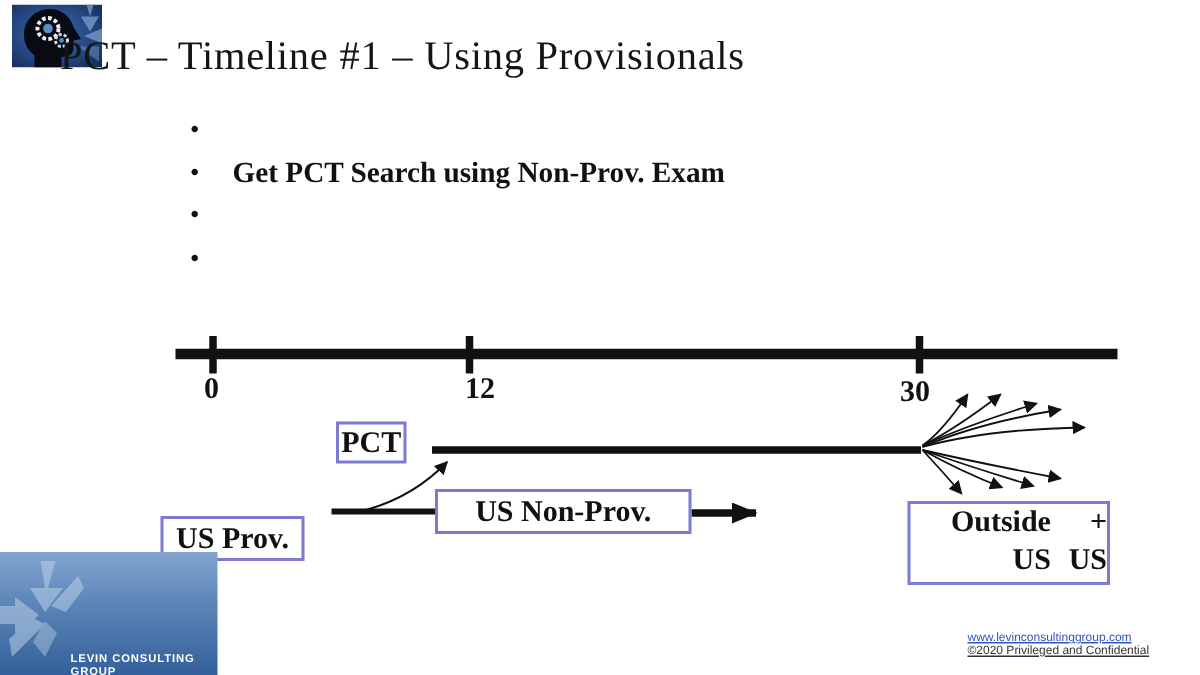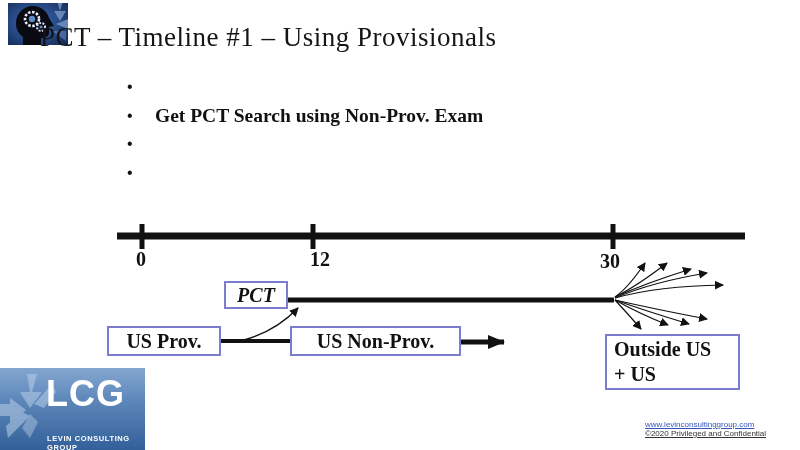--- a/index.html
+++ b/index.html
@@ -26,21 +26,21 @@
   .tick-label{
     position:absolute;font-weight:bold;font-size:20px;color:#111;
   }
   .dbox{
     position:absolute;background:#ffffff;border:2px solid #7b7bd0;
     font-weight:bold;font-size:20px;color:#111;
     display:flex;align-items:center;justify-content:center;
     box-sizing:border-box;
   }
   .dbox.multiline{
-    flex-direction:column;align-items:flex-start;justify-content:center;
+    flex-direction:row;align-items:flex-start;justify-content:center;
     padding-left:7px;line-height:25px;text-align:right;
   }
   .lcg-logo{
     position:absolute;left:0;top:368px;width:145px;height:82px;
     background:linear-gradient(180deg,#83a6d0 0%,#5d87ba 40%,#33609a 100%);
     overflow:hidden;
   }
   .lcg-acronym{
     position:absolute;left:46px;top:6px;
     font-family:"Liberation Sans", sans-serif;font-weight:bold;
@@ -142,41 +142,40 @@
     <path d="M615,300 Q640,314 668,325" marker-end="url(#arrSmall)"></path>
     <path d="M615,300 Q646,311 689,324" marker-end="url(#arrSmall)"></path>
     <path d="M615,300 Q654,309 707,319" marker-end="url(#arrSmall)"></path>
   </g>
 </svg>
 
 <div class="tick-label" style="left:136px;top:248px;">0</div>
 <div class="tick-label" style="left:310px;top:248px;">12</div>
 <div class="tick-label" style="left:600px;top:232px;margin-top:18px;">30</div>
 
-<div class="dbox" style="left:224px;top:281px;width:64px;height:28px;font-style:italic;">PCT</div>
+<div class="dbox" style="left:224px;top:281px;width:47px;height:28px;">PCT</div>
 
-<div class="dbox" style="left:107px;top:326px;width:114px;height:30px;">US Prov.</div>
+<div class="dbox" style="left:107px;top:344px;width:96px;height:30px;">US Prov.</div>
 
 <div class="dbox" style="left:290px;top:326px;width:171px;height:30px;">US Non-Prov.</div>
 
 <div class="dbox multiline" style="left:605px;top:334px;width:135px;height:56px;">
   <span>Outside US</span>
   <span>+ US</span>
 </div>
 
 <div class="lcg-logo">
   <svg width="145" height="82" viewBox="0 0 145 82" style="position:absolute;left:0;top:0;">
     <g fill="#b9cfe6" opacity="0.55">
       <path d="M27,12 L37,12 L32,30 L42,30 L30,46 L20,30 L30,30 Z" transform="translate(0,-6)"></path>
       <path d="M0,36 L0,48 L10,48 L10,56 L26,42 L10,30 L10,36 Z"></path>
       <path d="M8,70 L30,48 L22,44 L6,58 Z"></path>
       <path d="M52,16 L34,36 L44,40 L56,24 Z"></path>
       <path d="M30,46 L38,54 L30,70 L22,60 Z" opacity="0.8"></path>
     </g>
   </svg>
-  <div class="lcg-acronym">LCG</div>
   <div class="lcg-name">LEVIN CONSULTING GROUP</div>
 </div>
 
 <div class="footer">
   <a href="#">www.levinconsultinggroup.com</a>
   <div class="copyright">©2020 Privileged and Confidential</div>
 </div>
 
 </body></html>

